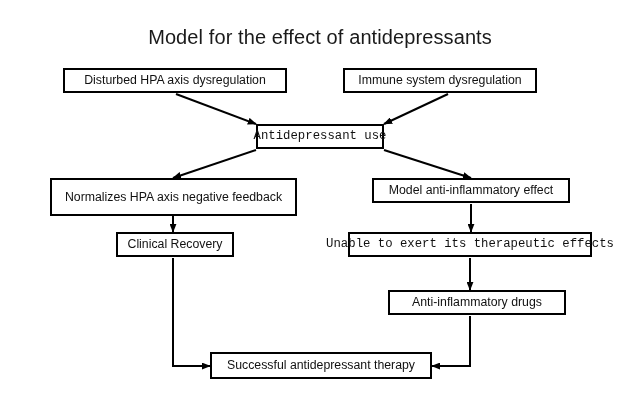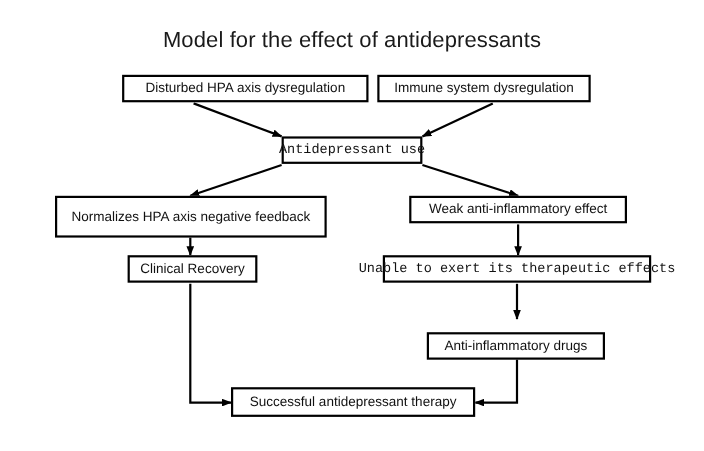--- a/index.html
+++ b/index.html
@@ -83,31 +83,31 @@
       <line x1="471" y1="204" x2="471" y2="232" marker-end="url(#arrowhead)"></line>
 
       <line x1="470" y1="258" x2="470" y2="290" marker-end="url(#arrowhead)"></line>
 
       <path d="M 173 258 L 173 366 L 210 366" marker-end="url(#arrowhead)"></path>
 
       <path d="M 470 316 L 470 366 L 432 366" marker-end="url(#arrowhead)"></path>
     </g>
   </svg>
 
-  <div class="node" style="left:63px; top:68px; width:224px; height:25px;margin-left:48px;">Disturbed HPA axis dysregulation</div>
+  <div class="node" style="left:63px; top:68px; width:224px; height:25px;">Disturbed HPA axis dysregulation</div>
 
   <div class="node" style="left:343px; top:68px; width:194px; height:25px;">Immune system dysregulation</div>
 
   <div class="node" style="left:256px; top:124px; width:128px; height:25px;font-family:Liberation Mono, monospace;">Antidepressant use</div>
 
   <div class="node" style="left:50px; top:178px; width:247px; height:38px;">Normalizes HPA axis negative feedback</div>
 
-  <div class="node" style="left:372px; top:178px; width:198px; height:25px;">Weak anti-inflammatory effect</div>
+  <div class="node" style="left:372px; top:178px; width:198px; height:25px;">Model anti-inflammatory effect</div>
 
   <div class="node" style="left:116px; top:232px; width:118px; height:25px;text-align:right;">Clinical Recovery</div>
 
   <div class="node" style="left:348px; top:232px; width:244px; height:25px;font-family:Liberation Mono, monospace;">Unable to exert its therapeutic effects</div>
 
-  <div class="node" style="left:388px; top:290px; width:162px; height:25px;margin-top:12px;">Anti-inflammatory drugs</div>
+  <div class="node" style="left:388px; top:290px; width:178px; height:25px;">Anti-inflammatory drugs</div>
 
   <div class="node" style="left:210px; top:352px; width:222px; height:27px;text-align:center;">Successful antidepressant therapy</div>
 
 </div>
 
 </body></html>

